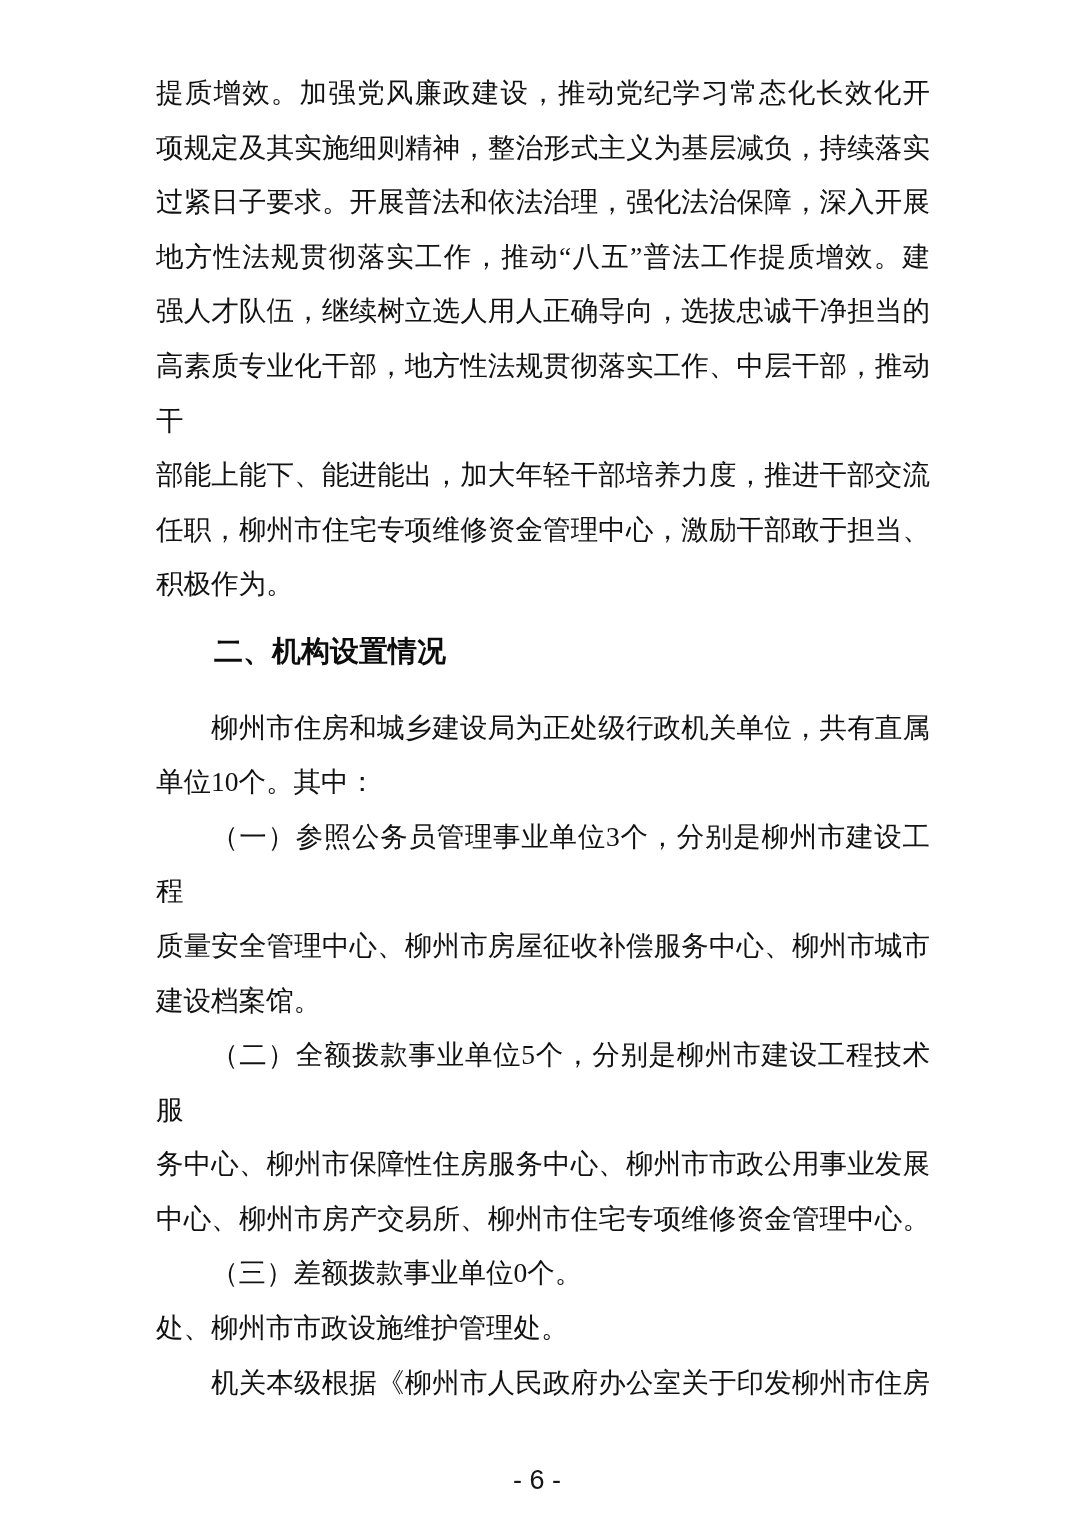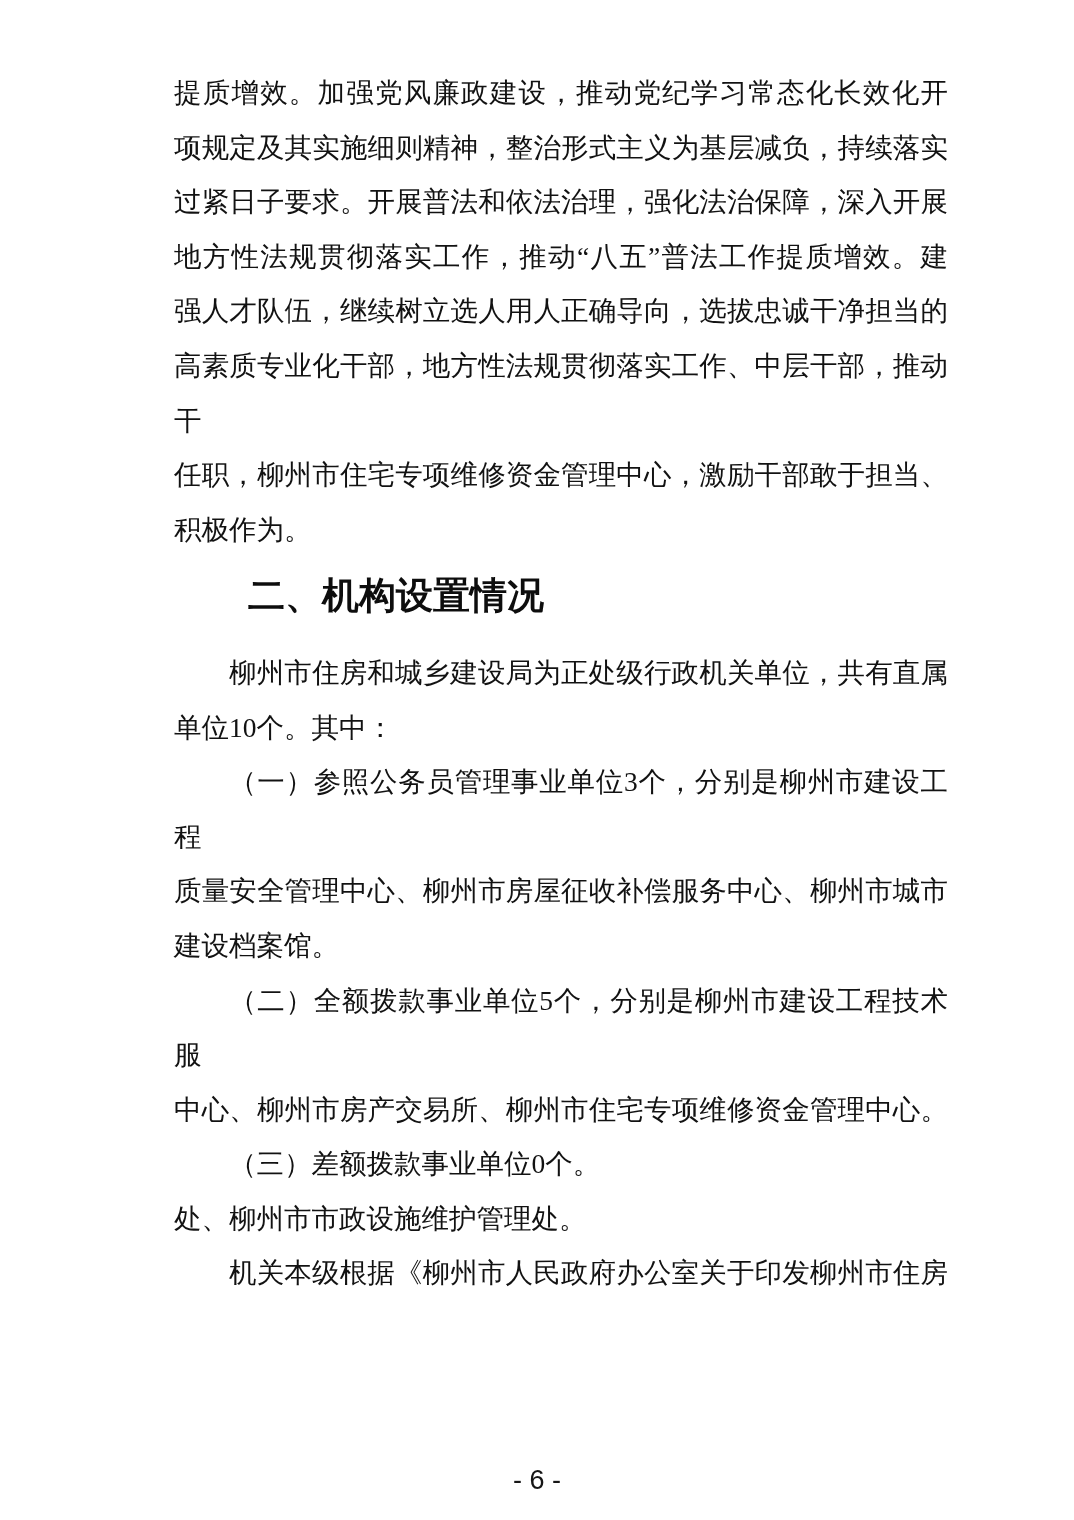--- a/index.html
+++ b/index.html
@@ -12,21 +12,21 @@
     width: 1074px;
     height: 1520px;
     background: #ffffff;
     overflow: hidden;
     font-family: "Liberation Serif", serif;
     color: #121212;
   }
   .text-block {
     position: absolute;
     top: 66px;
-    left: 174px;
+    left: 156px;
     width: 774px;
   }
   .line {
     font-size: 27.5px;
     line-height: 54.6px;
     text-align: justify;
     white-space: nowrap;
     overflow: visible;
   }
   .line.fill {
@@ -36,21 +36,21 @@
   .line.end {
     white-space: normal;
     text-align-last: left;
   }
   .line.indent {
     text-indent: 2em;
   }
   .line.heading {
     font-family: "Liberation Sans", sans-serif;
     font-weight: 700;
-    font-size: 37px;
+    font-size: 29px;
     line-height: 54.6px;
     margin: 12px 0 22px 0;
     text-align: left;
     text-align-last: left;
     white-space: normal;
     color: #0d0d0d;
   }
   .footer {
     position: absolute;
     top: 1462px;
@@ -67,29 +67,31 @@
 <body>
 
 <div class="page">
   <div class="text-block">
       <div class="line fill">提质增效。加强党风廉政建设，推动党纪学习常态化长效化开</div>
       <div class="line fill">项规定及其实施细则精神，整治形式主义为基层减负，持续落实</div>
       <div class="line fill">过紧日子要求。开展普法和依法治理，强化法治保障，深入开展</div>
       <div class="line fill">地方性法规贯彻落实工作，推动“八五”普法工作提质增效。建</div>
       <div class="line fill">强人才队伍，继续树立选人用人正确导向，选拔忠诚干净担当的</div>
       <div class="line fill">高素质专业化干部，地方性法规贯彻落实工作、中层干部，推动干</div>
+      <div class="line fill">部能上能下、能进能出，加大年轻干部培养力度，推进干部交流</div>
       <div class="line fill">任职，柳州市住宅专项维修资金管理中心，激励干部敢于担当、</div>
       <div class="line end">积极作为。</div>
       <div class="line heading indent">二、机构设置情况</div>
       <div class="line fill indent">柳州市住房和城乡建设局为正处级行政机关单位，共有直属</div>
       <div class="line end">单位10个。其中：</div>
       <div class="line fill indent">（一）参照公务员管理事业单位3个，分别是柳州市建设工程</div>
       <div class="line fill">质量安全管理中心、柳州市房屋征收补偿服务中心、柳州市城市</div>
       <div class="line end">建设档案馆。</div>
       <div class="line fill indent">（二）全额拨款事业单位5个，分别是柳州市建设工程技术服</div>
+      <div class="line fill">务中心、柳州市保障性住房服务中心、柳州市市政公用事业发展</div>
       <div class="line fill">中心、柳州市房产交易所、柳州市住宅专项维修资金管理中心。</div>
       <div class="line end indent">（三）差额拨款事业单位0个。</div>
       <div class="line end">处、柳州市市政设施维护管理处。</div>
       <div class="line fill indent">机关本级根据《柳州市人民政府办公室关于印发柳州市住房</div>
     </div>
   <div class="footer">
     <span>- 6 -</span>
   </div>
 </div>
 

